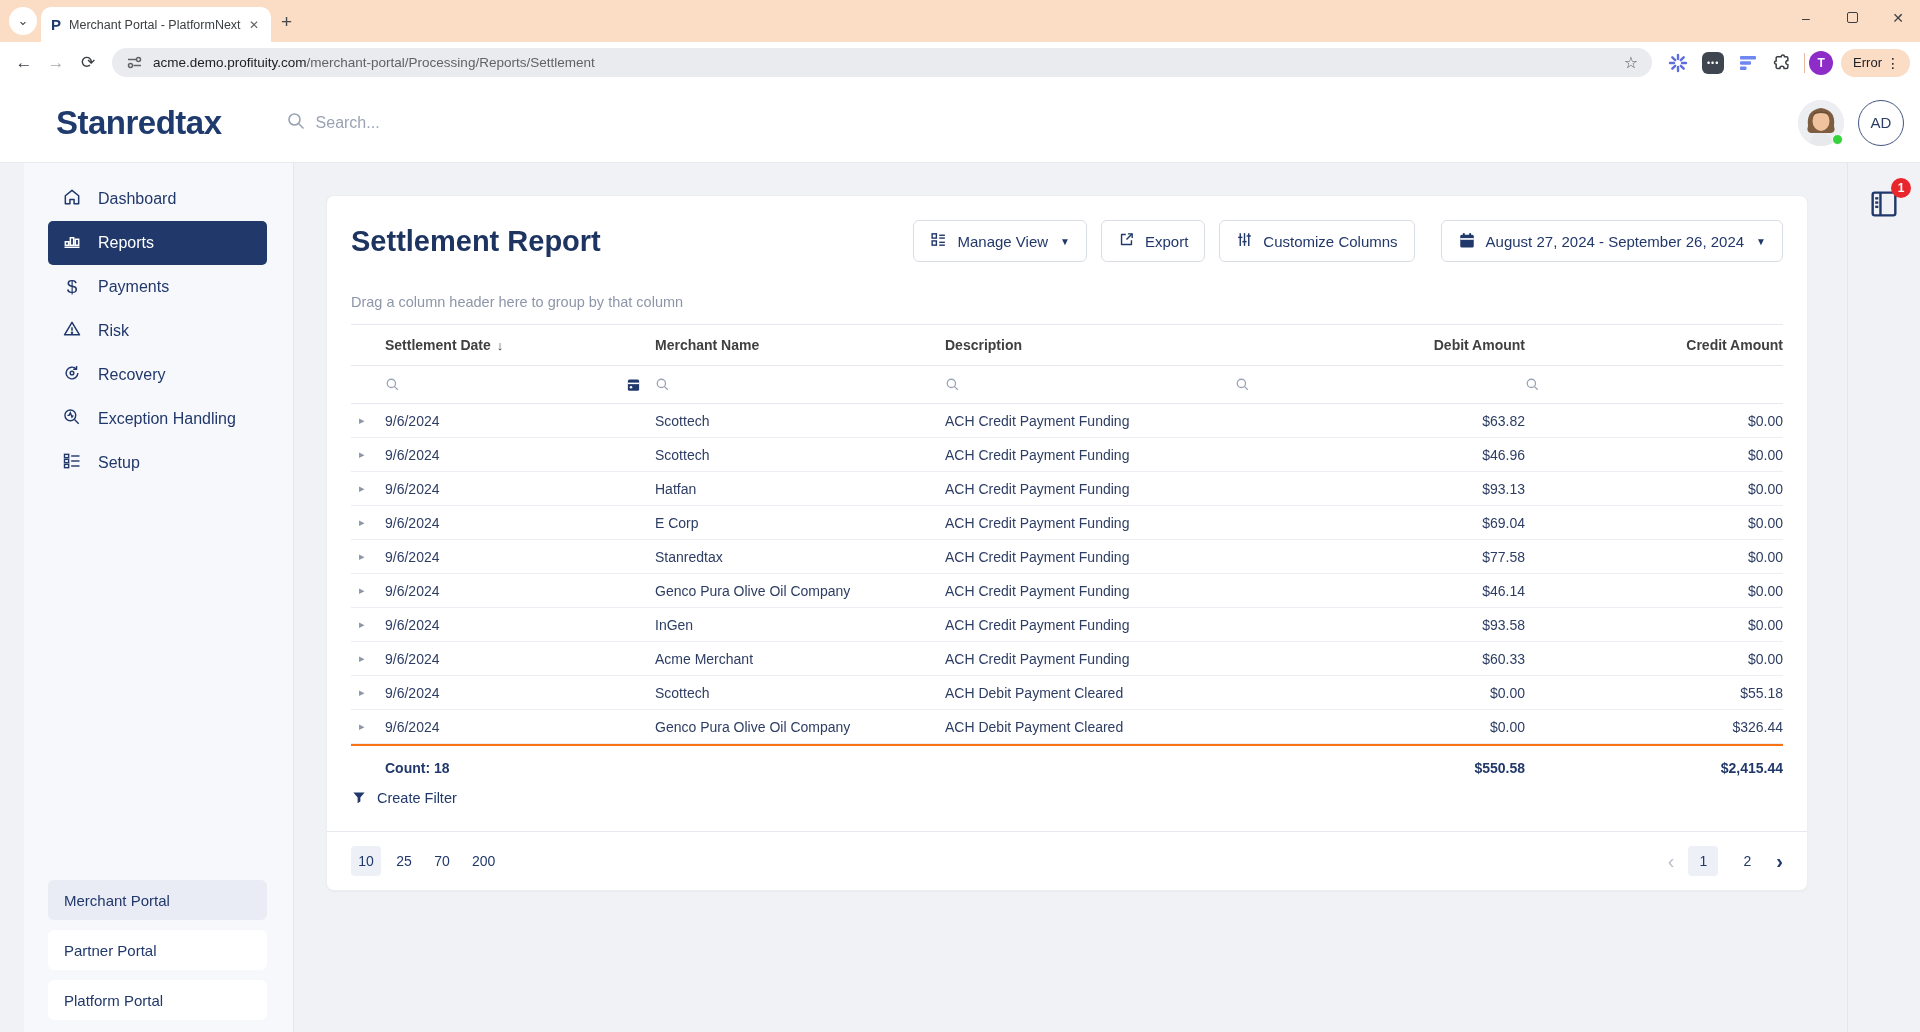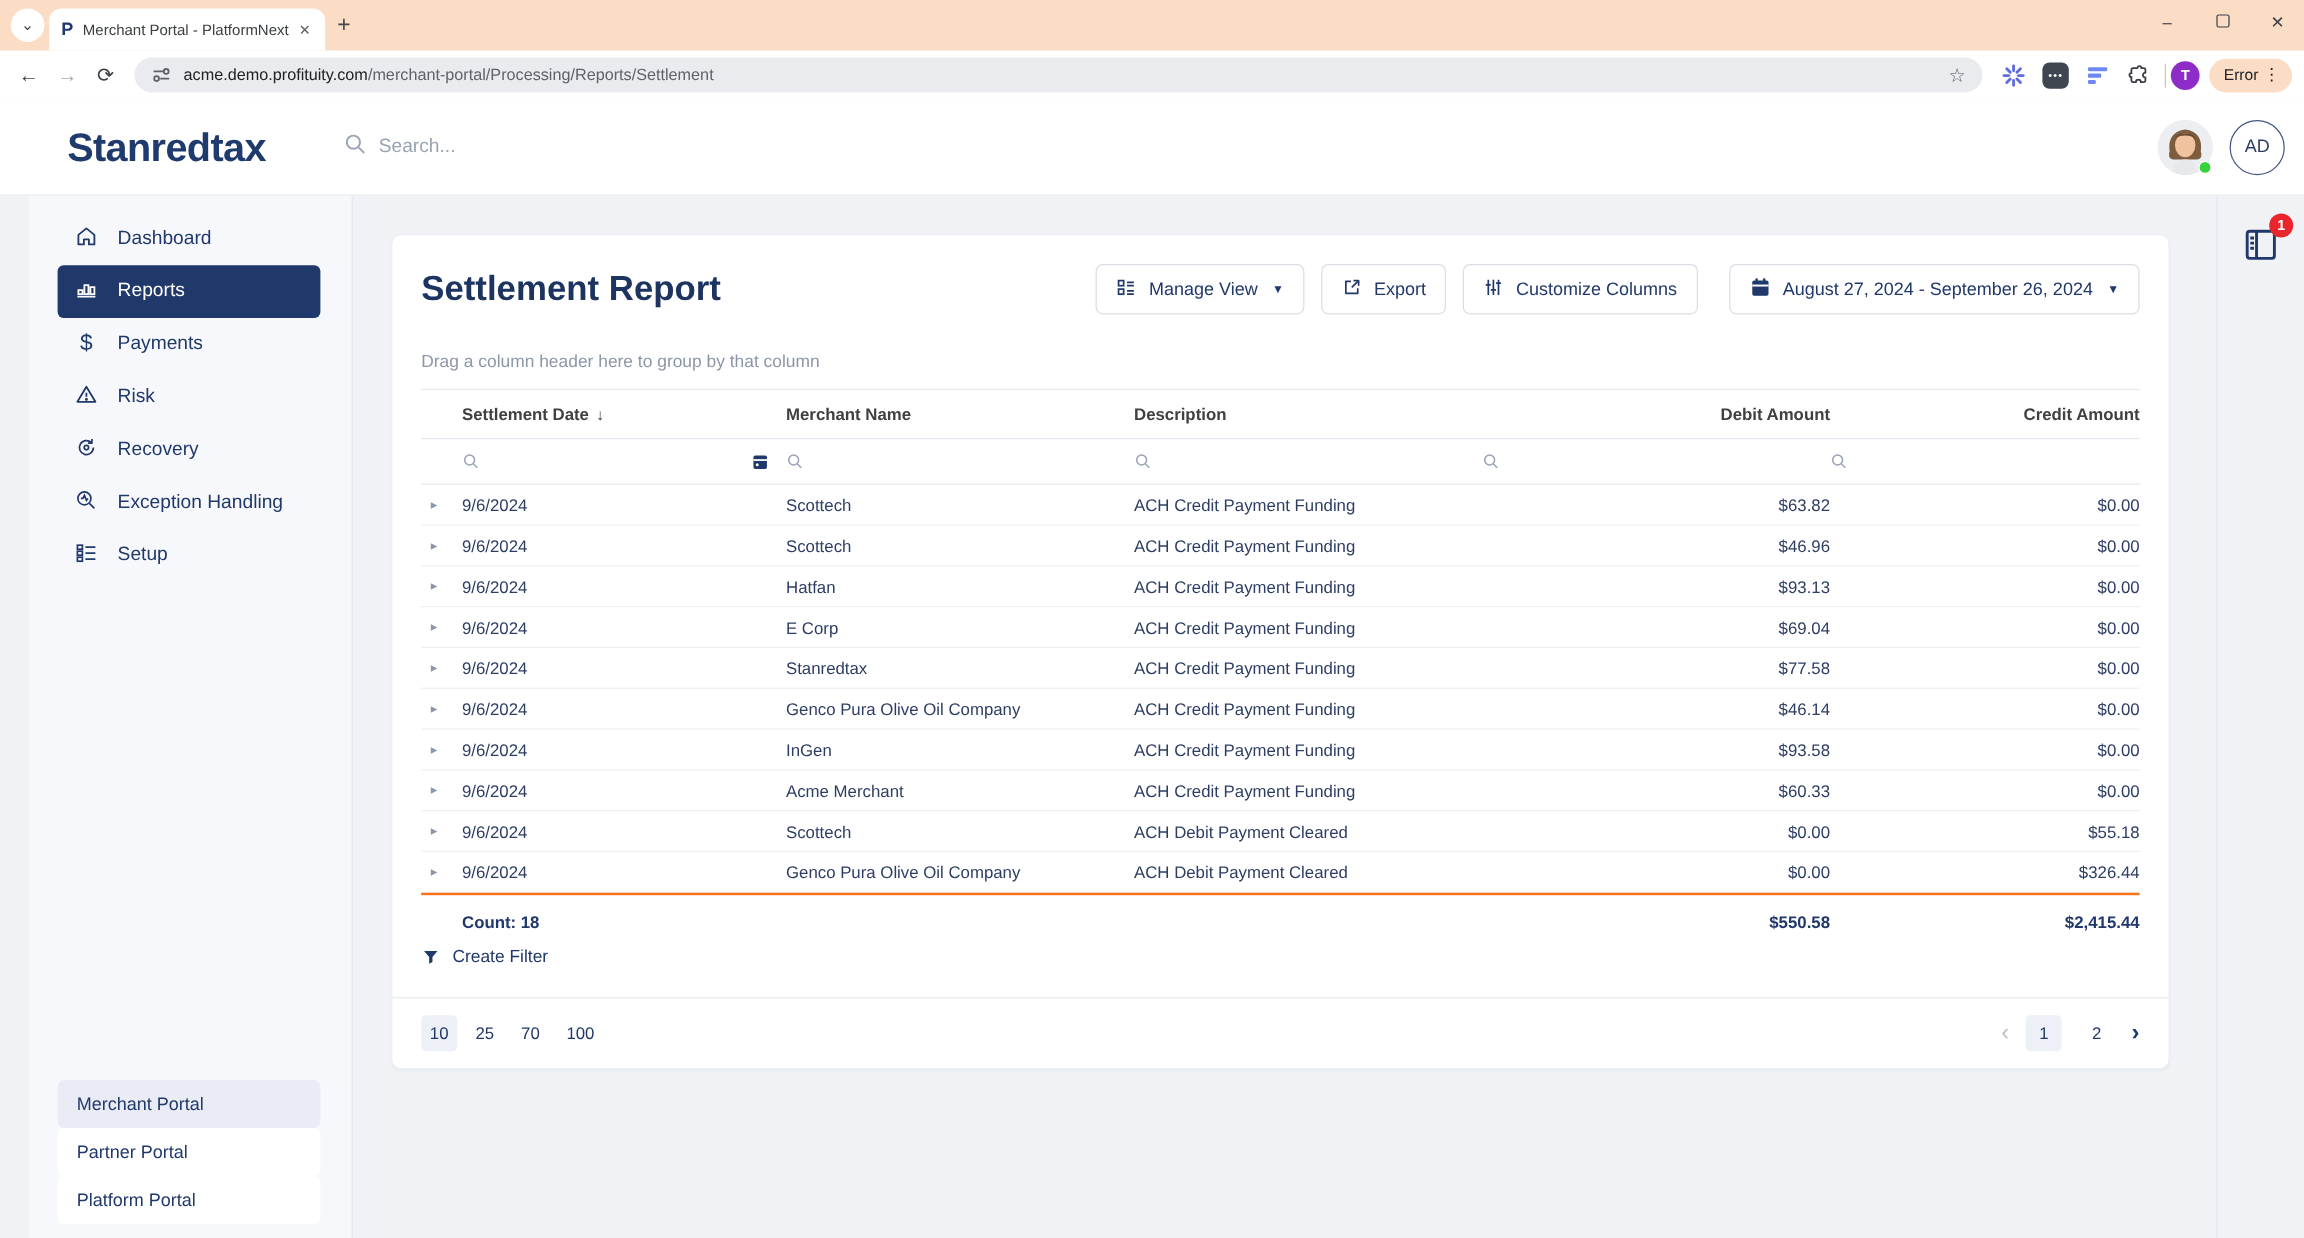--- a/index.html
+++ b/index.html
@@ -48,21 +48,21 @@
   .status-dot { position:absolute; right:1px; bottom:1px; width:11px; height:11px; border-radius:50%; background:#35d23b; border:1.5px solid #fff; }
   .initials { width:46px; height:46px; border-radius:50%; border:1.5px solid #43557f; color:#2c3e63; font-size:15px; display:flex; align-items:center; justify-content:center; cursor:pointer; background:#fff; }
 
   
   .bodyrow { flex:1; display:flex; min-height:0;padding-left:24px; }
   .sidebar { width:270px; background:#f7f8fb; border-right:1px solid #e4e7ec; display:flex; flex-direction:column; padding-top:14px; flex:none; }
   .side-item { display:flex; align-items:center; gap:16px; height:44px; margin:0 26px 0 24px; padding:0 14px; border-radius:5px; color:#21386b; font-size:16px; cursor:pointer; }
   .side-item svg, .side-item .g { flex:none; }
   .side-item.active { background:#21386b; color:#fff; }
   .g-dollar { font-size:19px; font-weight:500; width:20px; text-align:center; }
-  .portals { margin-top:auto; margin-bottom:12px; display:flex; flex-direction:column; }
+  .portals { margin-top:auto; margin-bottom:12px; display:flex; flex-direction:column; gap:10px; }
   .portal-btn { margin:0 26px 0 24px; height:40px; border-radius:6px; background:#fff; display:flex; align-items:center; padding:0 16px; color:#21386b; font-size:15px; cursor:pointer; }
   .portal-btn.active { background:#e9ecf4; }
 
   .main { flex:1; padding:32px 39px 0 32px; min-width:0; }
   .card { background:#fff; border-radius:8px; border:1px solid #eceef2; box-shadow:0 1px 2px rgba(30,50,90,.04); padding:24px 24px 0 24px; }
 
   .title-row { display:flex; align-items:center; }
   .page-title { font-size:29px; font-weight:bold; color:#1d3461; }
   .actions { margin-left:auto; display:flex; gap:14px; align-items:center; }
   .btn { height:42px; border:1px solid #d9dde4; border-radius:6px; background:#fff; display:flex; align-items:center; gap:10px; padding:0 16px; font-size:15px; color:#21386b; cursor:pointer; font-family:inherit; }
@@ -473,21 +473,21 @@
                 <path d="M3 3h14l-5.3 6.3v5.2l-3.4 2V9.3z" fill="#21386b"></path>
               </svg></span>
           <span>Create Filter</span>
         </div>
 
         <div class="pager">
           <div class="sizes">
             <button class="size-btn active">10</button>
             <button class="size-btn">25</button>
             <button class="size-btn">70</button>
-            <button class="size-btn">100</button>
+            <button class="size-btn">200</button>
           </div>
           <div class="pages">
             <button class="chev disabled">‹</button>
             <button class="page-btn active">1</button>
             <button class="page-btn">2</button>
             <button class="chev next">›</button>
           </div>
         </div>
 
       </section>

